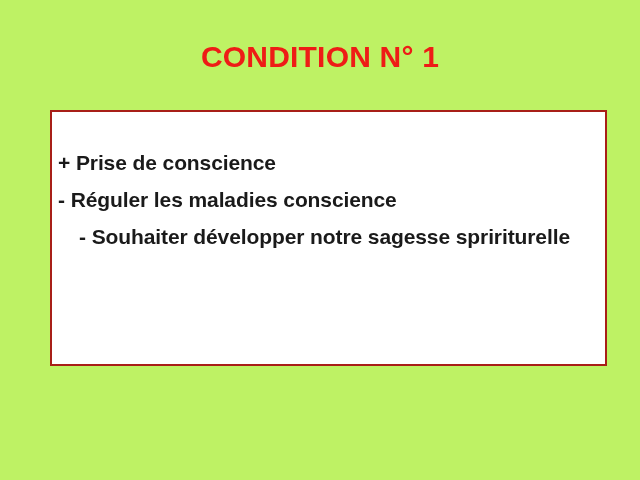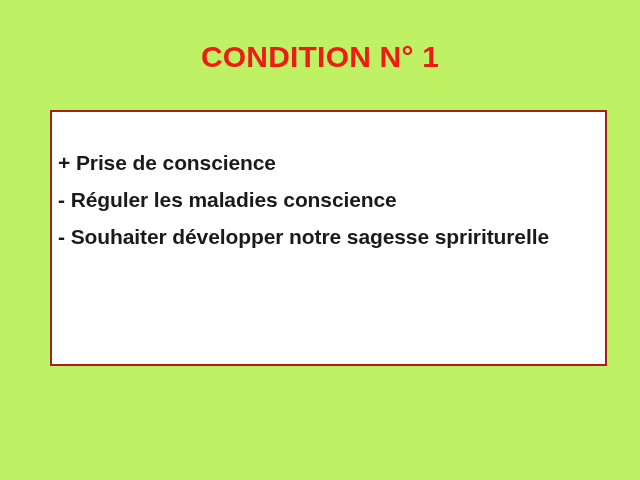--- a/index.html
+++ b/index.html
@@ -55,20 +55,21 @@
     line-height: 30px;
     font-weight: bold;
     color: #1a1a1a;
     margin: 0 0 7px 0;
     white-space: pre-wrap;
     word-wrap: break-word;
     letter-spacing: -0.1px;
   }
   .bullet-item:last-child {
     margin-bottom: 0;
+    text-align: center;
   }
 </style>
 </head>
 <body>
 
 <div class="slide">
 
   <div class="slide-title">CONDITION N° 1</div>
 
   <div class="content-box">

